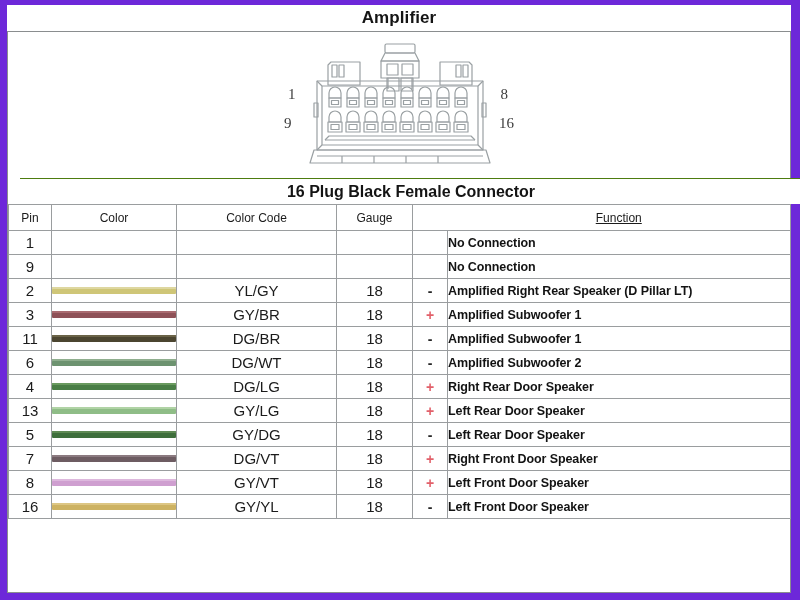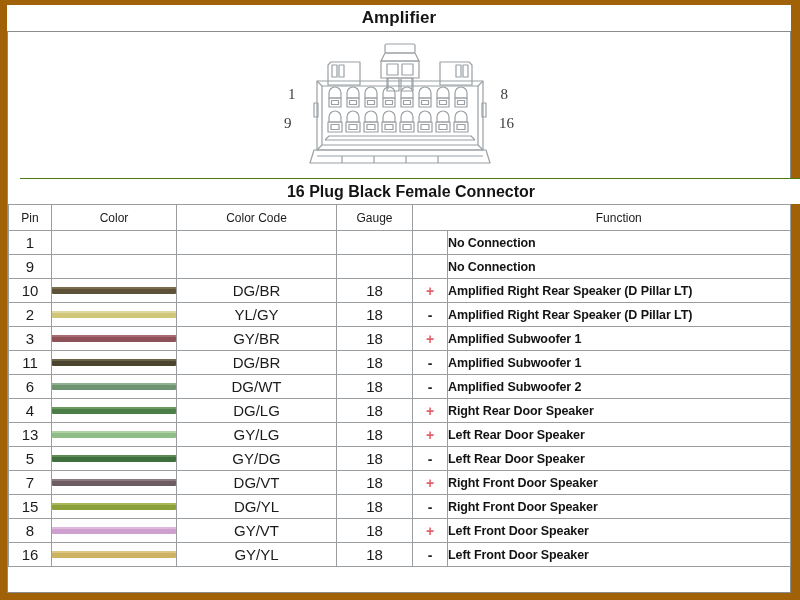--- a/index.html
+++ b/index.html
@@ -12,21 +12,21 @@
     height: 600px;
     font-family: "Liberation Sans", sans-serif;
     color: #1a1a1a;
     overflow: hidden;
   }
 
   #sheet {
     position: relative;
     width: 800px;
     height: 600px;
-    background: #a16207;
+    background: #6d28d9;
   }
 
   
   .frame {
     position: absolute;
     left: 7px;
     top: 5px;
     width: 784px;
     height: 588px;
     border: 1px solid #8a8d8f;
@@ -130,20 +130,21 @@
   table.pinout thead th {
     height: 25px;
     font-weight: normal;
     font-size: 12px;
     color: #1b1b1b;
     text-align: center;
   }
   th.th-func {
     font-weight: bold;
     font-size: 16px;
+    text-decoration: underline;
   }
   th.th-pol {
     border-right: none !important;
   }
   th.th-func.joined {
     border-left: none !important;
   }
 
   td.cell-pin {
     text-align: center;
@@ -352,30 +353,20 @@
         </tr>
         <tr>
           <td class="cell-pin">9</td>
           <td class="cell-color"></td>
           <td class="cell-code"></td>
           <td class="cell-gauge"></td>
           <td class="cell-pol "></td>
           <td class="cell-func">No Connection</td>
         </tr>
         <tr>
-          <td class="cell-pin">10</td>
-          <td class="cell-color">
-            <div class="swatch" style="background: rgb(93, 81, 56); box-shadow: rgb(123, 108, 76) 0px 2px 0px 0px inset;"></div>
-          </td>
-          <td class="cell-code">DG/BR</td>
-          <td class="cell-gauge">18</td>
-          <td class="cell-pol pos">+</td>
-          <td class="cell-func">Amplified Right Rear Speaker (D Pillar LT)</td>
-        </tr>
-        <tr>
           <td class="cell-pin">2</td>
           <td class="cell-color">
             <div class="swatch" style="background: rgb(207, 198, 119); box-shadow: rgb(222, 215, 160) 0px 2px 0px 0px inset;"></div>
           </td>
           <td class="cell-code">YL/GY</td>
           <td class="cell-gauge">18</td>
           <td class="cell-pol neg">-</td>
           <td class="cell-func">Amplified Right Rear Speaker (D Pillar LT)</td>
         </tr>
         <tr>
@@ -442,30 +433,20 @@
           <td class="cell-pin">7</td>
           <td class="cell-color">
             <div class="swatch" style="background: rgb(109, 92, 98); box-shadow: rgb(139, 122, 128) 0px 2px 0px 0px inset;"></div>
           </td>
           <td class="cell-code">DG/VT</td>
           <td class="cell-gauge">18</td>
           <td class="cell-pol pos">+</td>
           <td class="cell-func">Right Front  Door Speaker</td>
         </tr>
         <tr>
-          <td class="cell-pin">15</td>
-          <td class="cell-color">
-            <div class="swatch" style="background: rgb(139, 160, 59); box-shadow: rgb(166, 184, 87) 0px 2px 0px 0px inset;"></div>
-          </td>
-          <td class="cell-code">DG/YL</td>
-          <td class="cell-gauge">18</td>
-          <td class="cell-pol neg">-</td>
-          <td class="cell-func">Right Front  Door Speaker</td>
-        </tr>
-        <tr>
           <td class="cell-pin">8</td>
           <td class="cell-color">
             <div class="swatch" style="background: rgb(207, 159, 208); box-shadow: rgb(221, 184, 221) 0px 2px 0px 0px inset;"></div>
           </td>
           <td class="cell-code">GY/VT</td>
           <td class="cell-gauge">18</td>
           <td class="cell-pol pos">+</td>
           <td class="cell-func">Left Front  Door Speaker</td>
         </tr>
         <tr>

